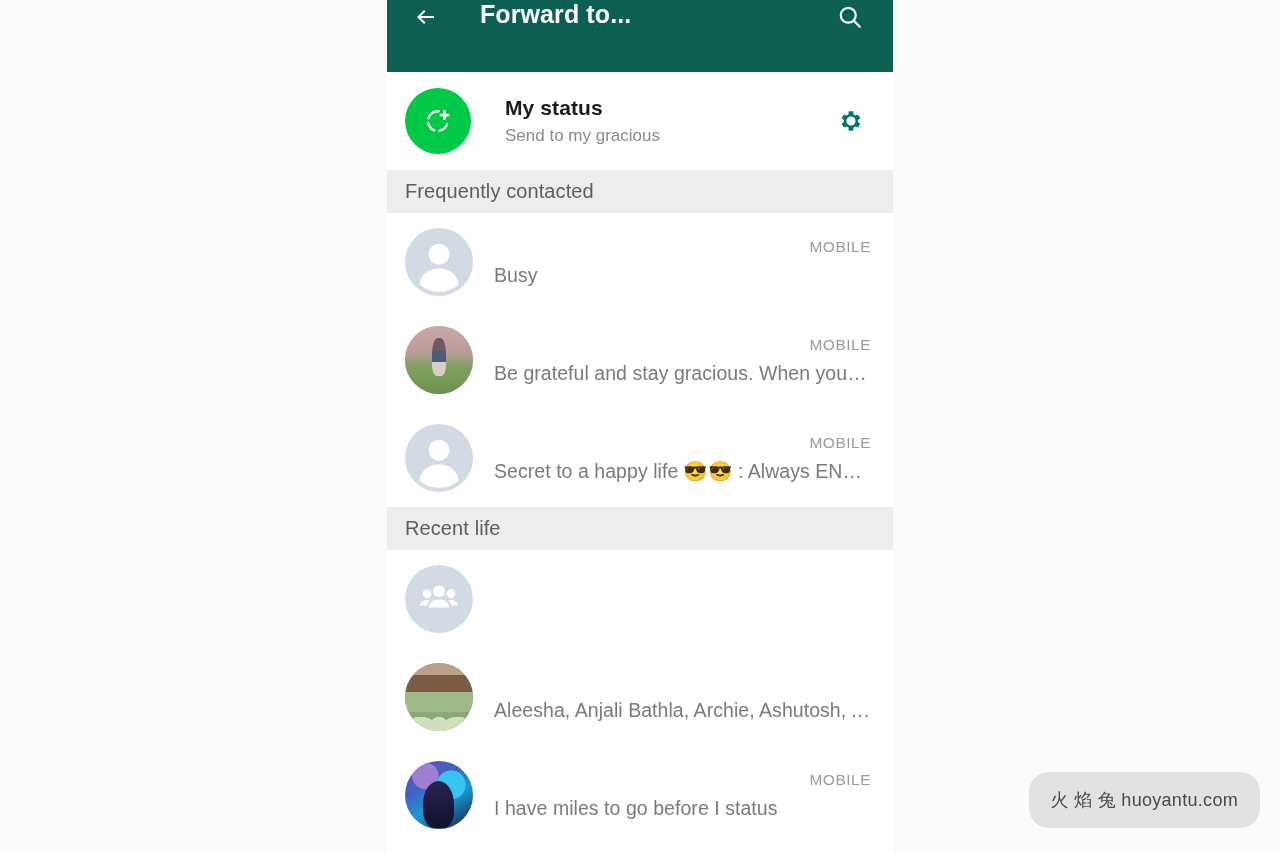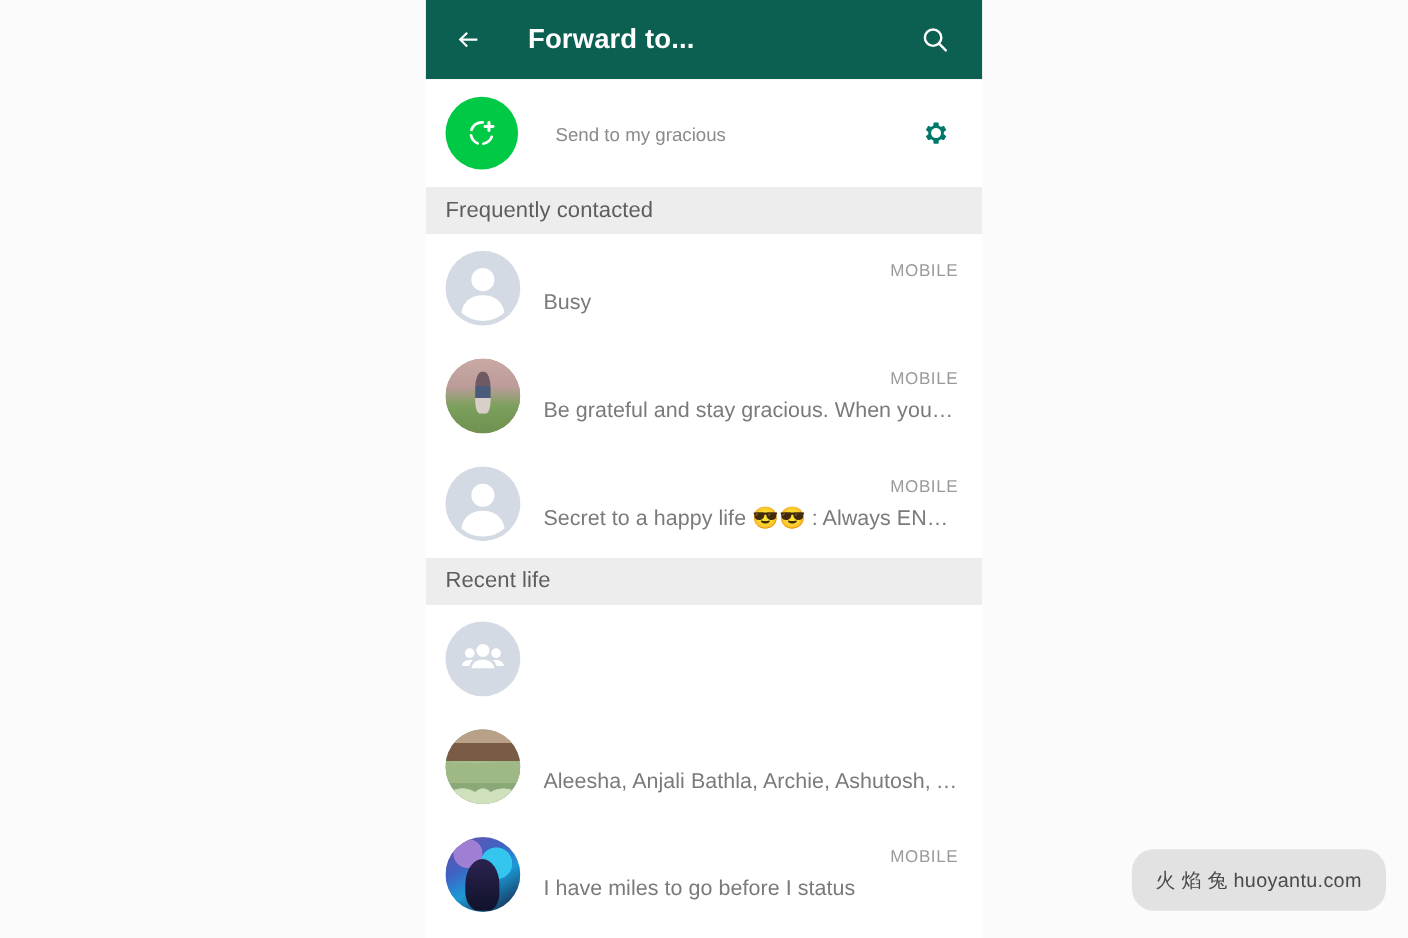--- a/index.html
+++ b/index.html
@@ -26,21 +26,21 @@
     height: 853px;
     background: #ffffff;
     overflow: hidden;
   }
 
   
   .appbar {
     height: 72px;
     background: #0b6051;
     display: flex;
-    align-items: center;
+    align-items: flex-start;
     padding: 0 26px 0 22px;
   }
   .appbar .back {
     width: 34px; height: 34px;
     flex: 0 0 34px;
     display: flex; align-items: center; justify-content: center;
     cursor: pointer;
   }
   .appbar .title {
     flex: 1 1 auto;
@@ -264,20 +264,21 @@
             <path d="M5.1 13.4a7 7 0 0 0 4.3 5.2"></path>
             <path d="M13 18.8a7 7 0 0 0 5.4-4.4"></path>
           </g>
           <g stroke="#ffffff" stroke-width="1.9" stroke-linecap="round">
             <line x1="16.6" y1="5.2" x2="16.6" y2="10.4"></line>
             <line x1="14" y1="7.8" x2="19.2" y2="7.8"></line>
           </g>
         </svg>
       </div>
       <div class="status-text">
+        <div class="status-title">My status</div>
         <div class="status-sub">Send to my gracious</div>
       </div>
       <div class="gear-btn">
         <svg width="26" height="26" viewBox="0 0 24 24" aria-hidden="true">
           <path fill="#00796b" d="M19.4 13a7.8 7.8 0 0 0 0-2l2.1-1.6-2-3.5-2.5 1a7.6 7.6 0 0 0-1.7-1L14.9 3h-4l-.4 2.9c-.6.2-1.2.6-1.7 1l-2.5-1-2 3.5L6.4 11a7.8 7.8 0 0 0 0 2l-2.1 1.6 2 3.5 2.5-1c.5.4 1.1.8 1.7 1l.4 2.9h4l.4-2.9c.6-.2 1.2-.6 1.7-1l2.5 1 2-3.5zm-6.5 3.2a4.2 4.2 0 1 1 0-8.4 4.2 4.2 0 0 1 0 8.4z"></path>
         </svg>
       </div>
     </div>
 
     <div class="section-head">Frequently contacted</div>

